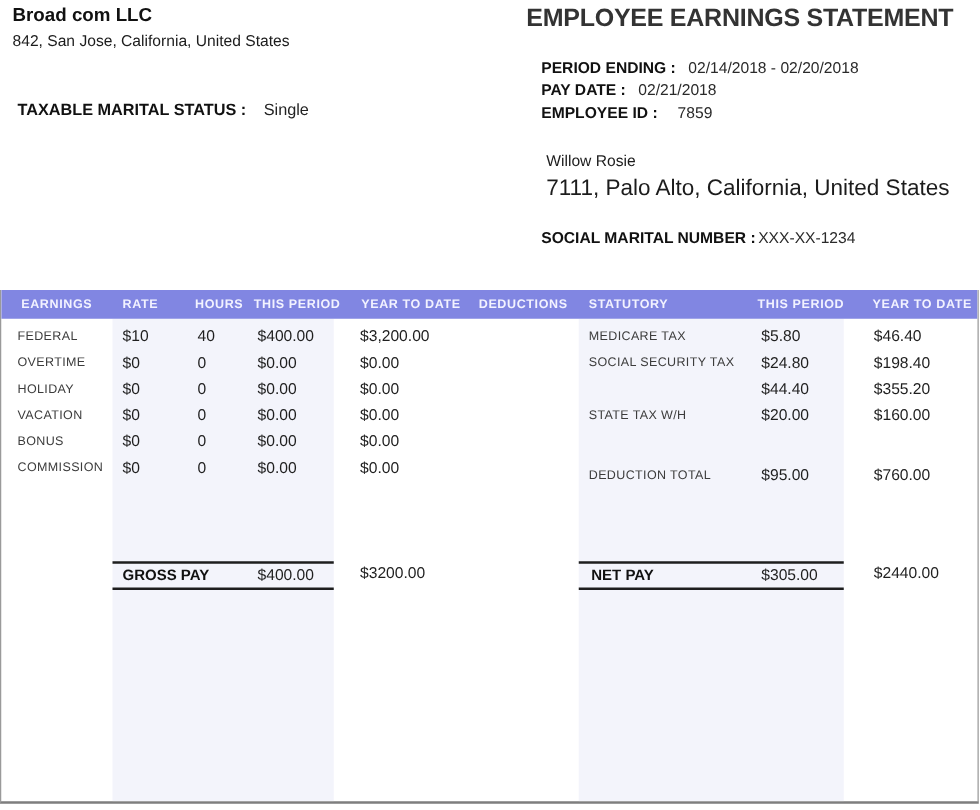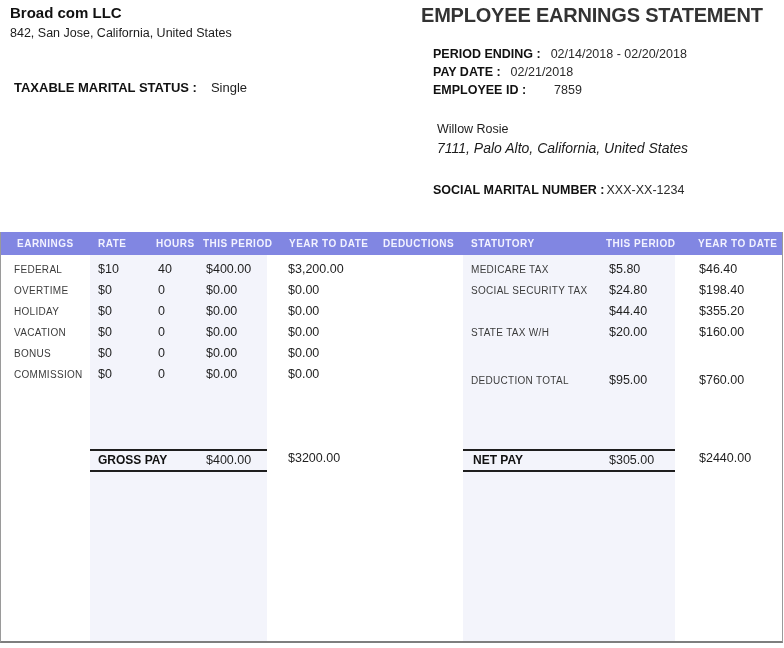--- a/index.html
+++ b/index.html
@@ -15,25 +15,25 @@
   .marital .lbl { font-weight:bold; color:#111; }
   .marital .val { margin-left:14px; color:#222; }
 
   .doc-title { position:absolute; left:421px; top:4px; font-size:20px; font-weight:bold;
     color:#333; letter-spacing:-0.2px; white-space:nowrap; }
 
   .details { position:absolute; left:433px; top:45px; }
   .detail-row { height:18px; line-height:18px; font-size:12.5px; white-space:nowrap; }
   .detail-row .lbl { font-weight:bold; color:#111; }
   .detail-row .val { margin-left:10px; color:#2a2a2a; }
-  .detail-row:nth-child(3) .val { margin-left:28px; }
+  .detail-row:nth-child(3) .val { margin-left:16px; }
   .detail-row:nth-child(4) .val { margin-left:34px; }
 
   .employee-name { position:absolute; left:437px; top:122px; font-size:12.5px; color:#1c1c1c; }
-  .employee-address { position:absolute; left:437px; top:140px; font-size:14px; color:#1c1c1c;font-style:italic; }
+  .employee-address { position:absolute; left:437px; top:140px; font-size:18px; color:#1c1c1c; }
 
   .ssn { position:absolute; left:433px; top:183px; font-size:12.5px; white-space:nowrap; }
   .ssn .lbl { font-weight:bold; color:#111; }
   .ssn .val { margin-left:2px; color:#2a2a2a; }
 
   
   .stub-table { position:absolute; left:0; top:232px; width:783px; height:411px;
     border-left:1px solid #9a9a9a; border-right:1px solid #9a9a9a; border-bottom:2px solid #7e7e7e;
     background:#fff; overflow:hidden; }
   .band { position:absolute; top:23px; bottom:0; background:#f3f4fb; z-index:0; }

